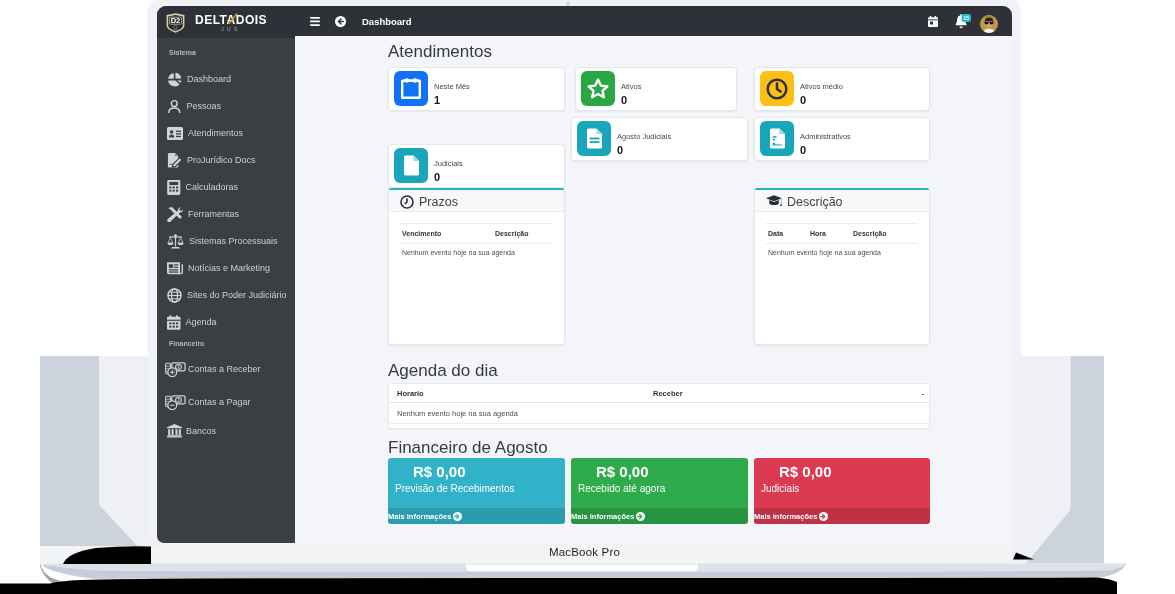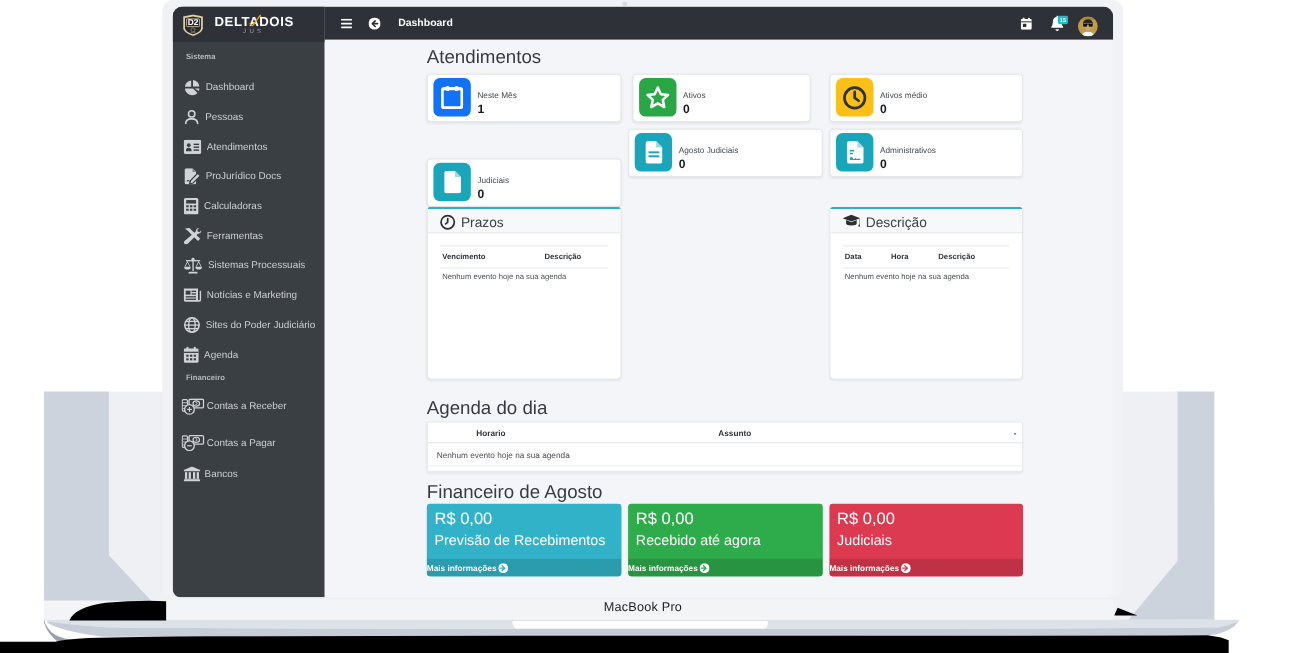--- a/index.html
+++ b/index.html
@@ -29,22 +29,22 @@
   .stattxt .num { font-size:11px; font-weight:bold; color:#16181b; margin-top:3px; }
 
   .evcard { border-top:2px solid #2cb0c4; }
   .evhead { display:flex; align-items:center; height:22px; padding:2px 11px 0 11px; border-bottom:1px solid #e8eaed; background:#f7f8f9; }
   .evhead .t { font-size:12.5px; color:#3e4347; margin-left:5px; }
   .evtable { margin:11px 11px 0 11px; }
   .evth { display:flex; border-top:1px solid #e9ebee; border-bottom:1px solid #e9ebee; padding:6px 2px; font-size:7px; font-weight:bold; color:#2f3338; }
   .evempty { padding:5px 2px; font-size:7px; color:#4a4f55; }
 
   .finbox { position:absolute; border-radius:3px; color:#fff; overflow:hidden; }
-  .finbox .amt { font-size:15px; font-weight:normal; padding:5px 7px 0 7px; }
-  .finbox .sub { font-size:13px; padding:3px 7px 0 7px; }
+  .finbox .amt { font-size:15px; font-weight:bold; padding:5px 7px 0 25px; }
+  .finbox .sub { font-size:10px; padding:3px 7px 0 7px; }
   .finfoot { position:absolute; left:0; right:0; bottom:0; height:16px; background:rgba(0,0,0,.13);
     display:flex; align-items:center; font-size:7.5px; font-weight:bold; color:#fff; }
 
   #mbp { position:absolute; top:546px; left:-3px; width:1175px; text-align:center; font-size:11.5px; color:#1d1f22; letter-spacing:.2px; }
 </style>
 </head>
 <body>
 <div id="stage">
 
   <svg class="abs" style="left:0;top:0" width="1175" height="594" viewBox="0 0 1175 594">
@@ -375,23 +375,23 @@
         <div class="evth">
             <span style="width:42px;">Data</span>
             <span style="width:43px;">Hora</span>
             <span>Descrição</span>
           </div>
         <div class="evempty">Nenhum evento hoje na sua agenda</div>
       </div>
     </div>
 
     <div class="abs" style="left:231px;top:377px;width:542px;height:46px;background:#fff;border:1px solid #e7e9ec;border-radius:2px;box-shadow:0 1px 2px rgba(60,70,90,.07);">
-      <div style="display:flex;align-items:center;height:19px;border-bottom:1px solid #e3e6ea;font-size:7.5px;font-weight:bold;color:#2f3338;padding-left:36px;">
+      <div style="display:flex;align-items:center;height:19px;border-bottom:1px solid #e3e6ea;font-size:7.5px;font-weight:bold;color:#2f3338;">
         <span style="margin-left:8px;">Horario</span>
-        <span style="position:absolute;left:264px;">Assunto</span>
+        <span style="position:absolute;left:264px;">Receber</span>
         <span style="position:absolute;right:5px;">-</span>
       </div>
       <div style="display:flex;align-items:center;height:21px;border-bottom:1px solid #eceef1;font-size:7.5px;color:#4a4f55;">
         <span style="margin-left:8px;">Nenhum evento hoje na sua agenda</span>
       </div>
     </div>
 
     <div class="finbox" style="left:231px;top:452px;width:177px;height:66px;background:#32b2c8;">
       <div class="amt">R$ 0,00</div>
         <div class="sub">Previsão de Recebimentos</div>

